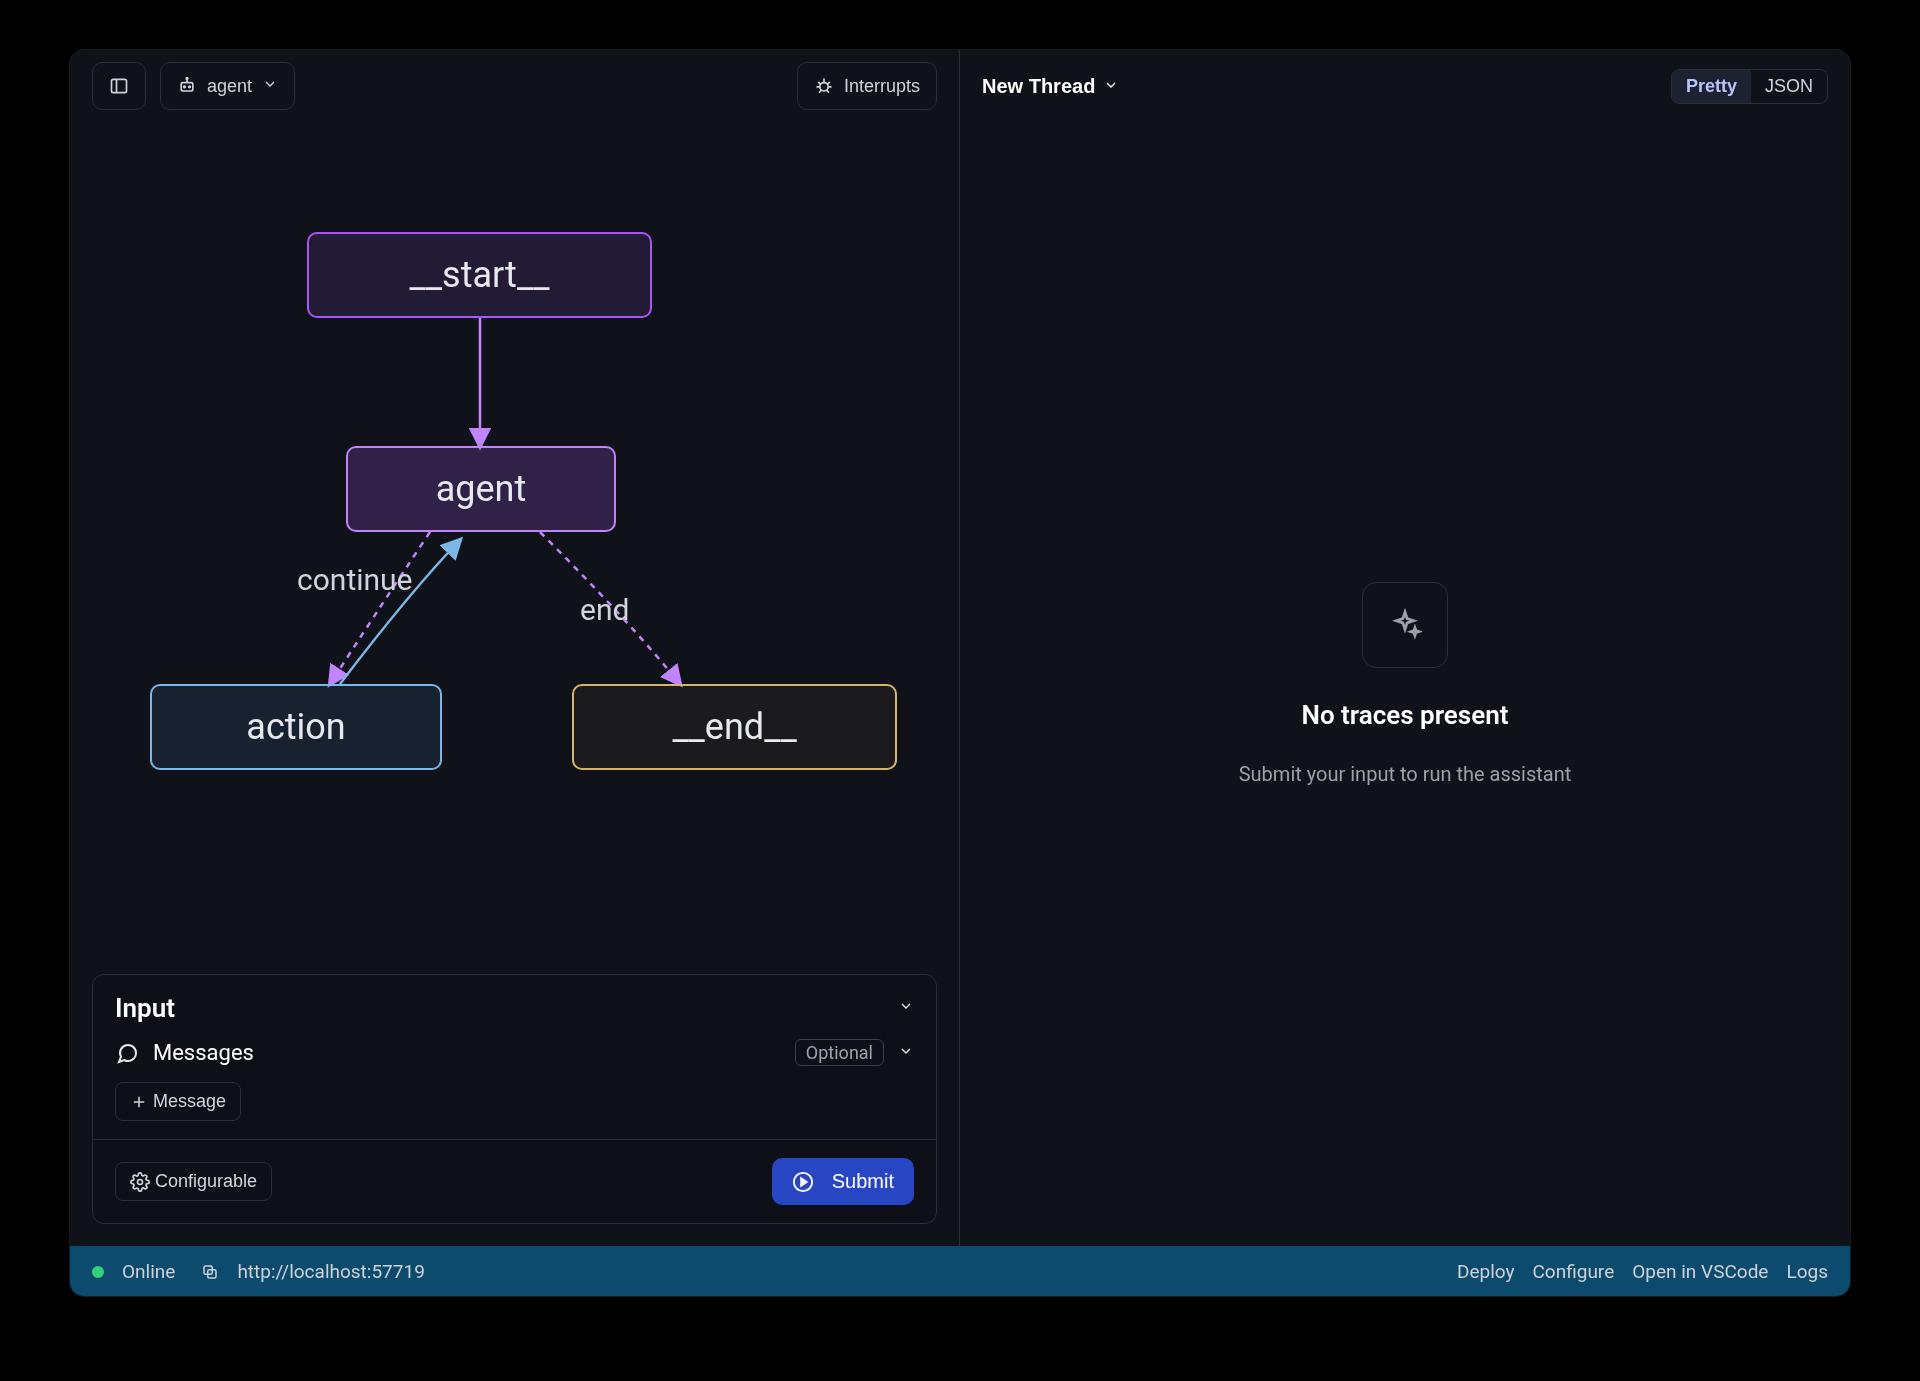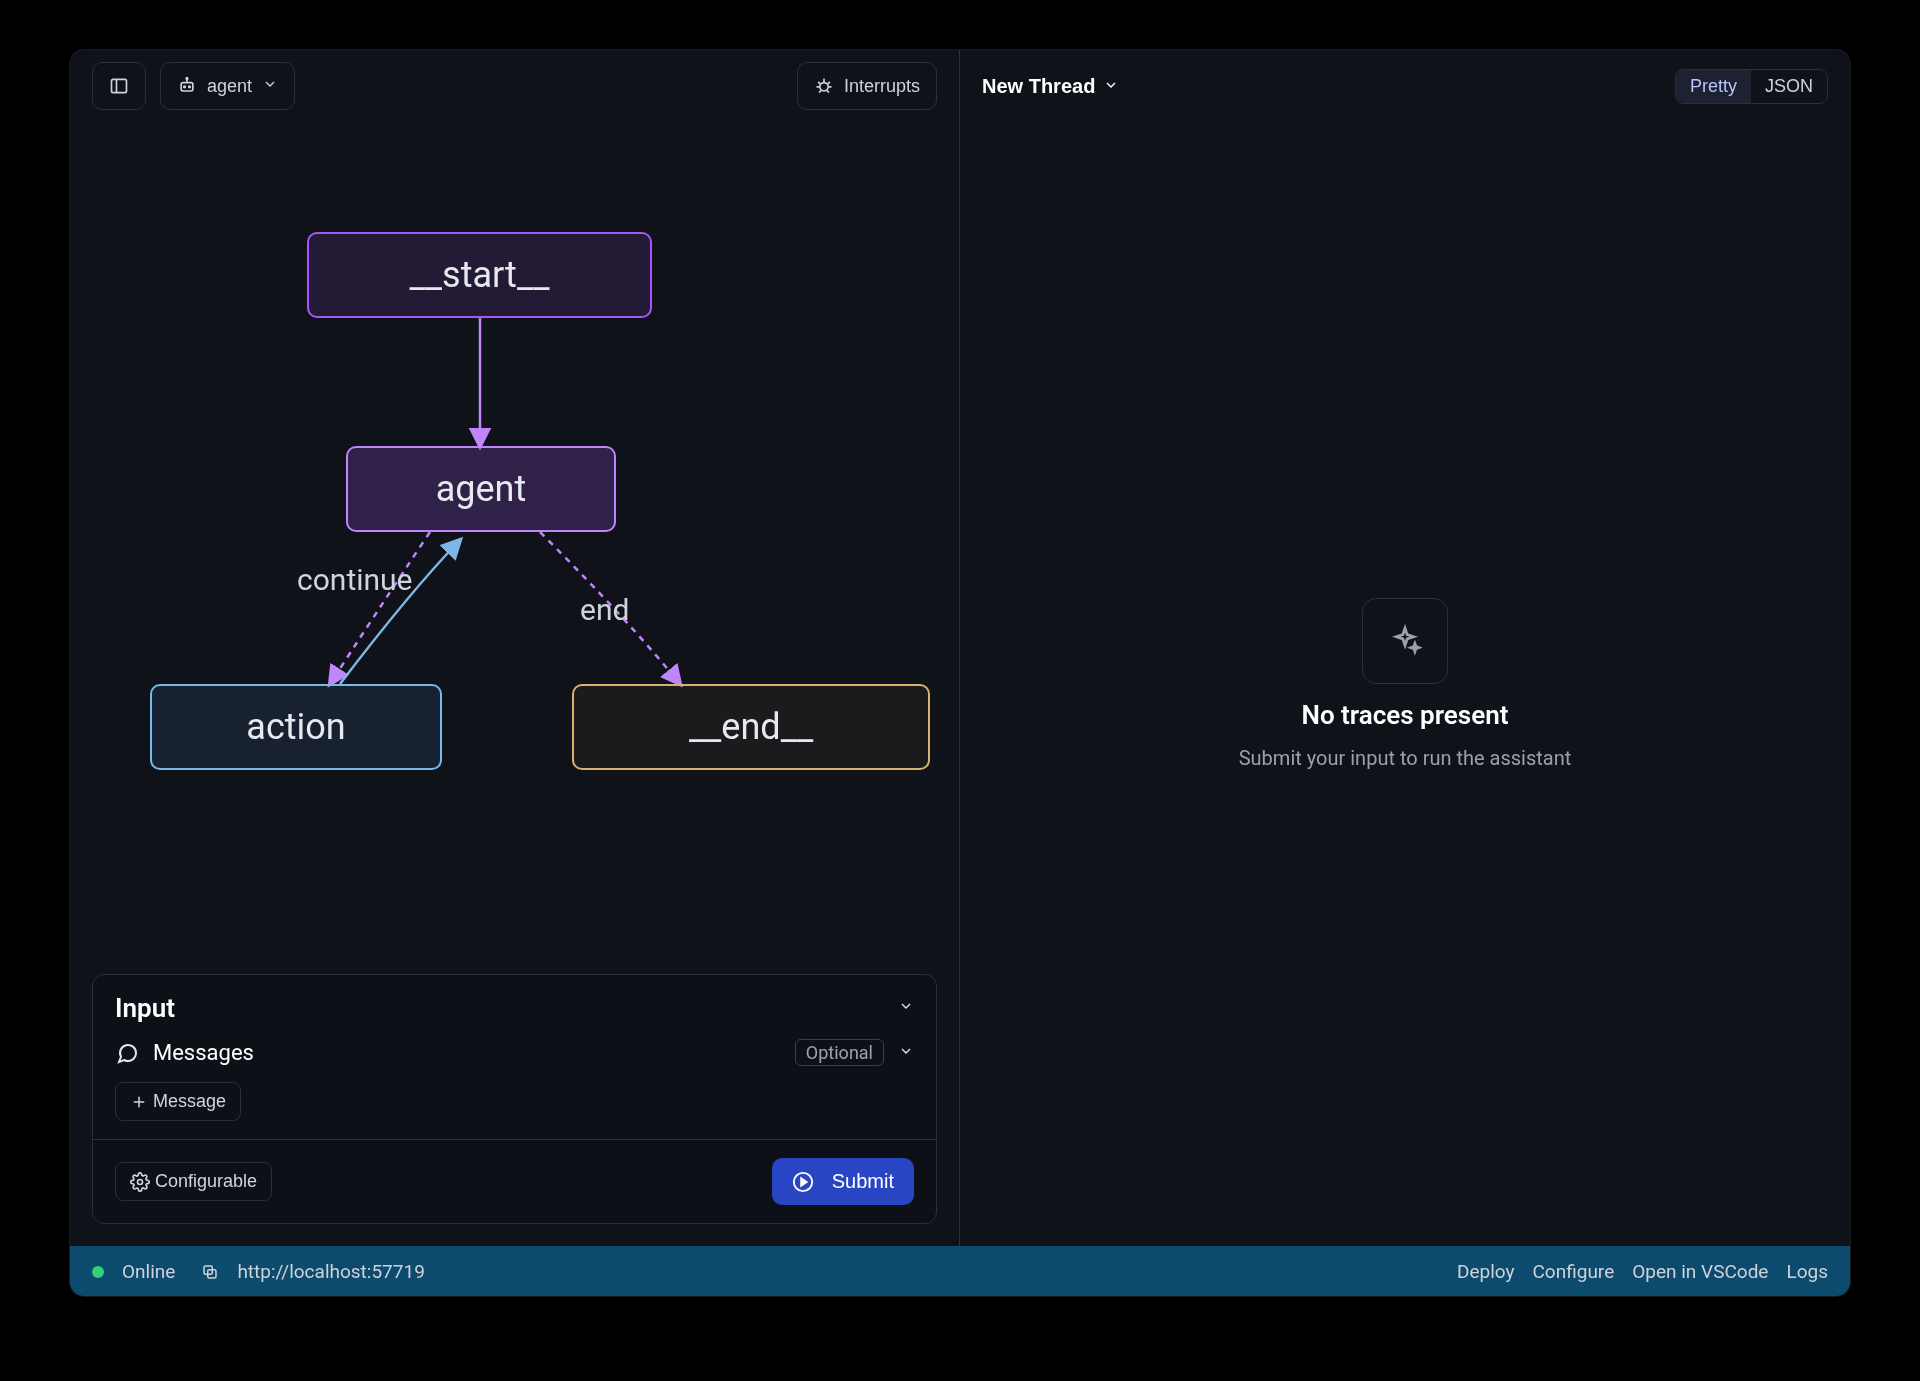--- a/index.html
+++ b/index.html
@@ -157,25 +157,25 @@
   cursor:pointer;
 }
 .right-header .spacer { flex:1; }
 .seg {
   display:inline-flex; border:1px solid #2b2f3a; border-radius:8px; overflow:hidden;
 }
 .seg button {
   background:transparent; border:none; color:#cfd2d8;
   padding:6px 14px; font-size:18px; cursor:pointer;
 }
-.seg button.active { background:#1c2230; color:#b9c4ff; }
+.seg button.active { background:#1c2230; color:#b9c4ff;font-weight:bold; }
 
 .right-body {
   flex:1; display:flex; flex-direction:column;
-  align-items:center; justify-content:center; gap:16px;
+  align-items:center; justify-content:center; gap:32px;
 }
 .sparkle-box {
   width:86px; height:86px; border:1px solid #2b2f3a;
   border-radius:14px;
   display:flex; align-items:center; justify-content:center;
 }
 .empty-title { color:#fff; font-size:26px; font-weight:600; }
 .empty-sub { color:#9aa1ab; font-size:20px; }
 
 .statusbar {
@@ -258,21 +258,21 @@
 
         <div class="node node-start" style="left:237px; top:110px; width:345px;">
           <span>__start__</span>
         </div>
         <div class="node node-agent" style="left:276px; top:324px; width:270px;">
           <span>agent</span>
         </div>
         <div class="node node-action" style="left:80px; top:562px; width:292px;">
           <span>action</span>
         </div>
-        <div class="node node-end" style="left:502px; top:562px; width:358px;">
+        <div class="node node-end" style="left:502px; top:562px; width:325px;">
           <span>__end__</span>
         </div>
         <div class="edge-label" style="left:227px; top:440px;">continue</div>
         <div class="edge-label" style="left:510px; top:470px;">end</div>
       </div>
 
       <div class="input-panel">
         <div class="ip-header">
           <div class="ip-title">Input</div>
           <span class="chev"><svg viewBox="0 0 24 24" width="20" height="20" fill="none" stroke="currentColor" stroke-width="2">

